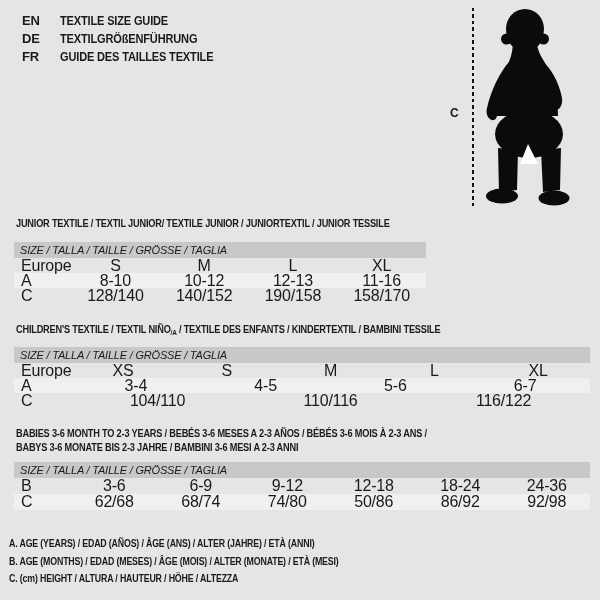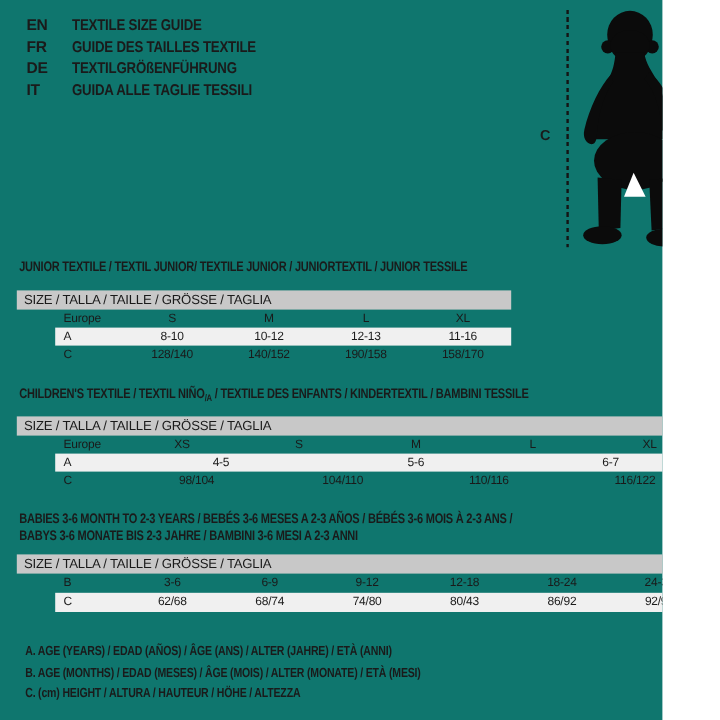--- a/index.html
+++ b/index.html
@@ -1,20 +1,20 @@
 <!DOCTYPE html>
 <html><head>
 <meta charset="utf-8">
 <style>
   html, body { margin: 0; padding: 0; background: #ffffff; }
   .canvas {
     position: relative;
-    width: 552px;
+    width: 600px;
     height: 600px;
-    background: #0f766e;
+    background: #e5e5e5;
     font-family: "Liberation Sans", sans-serif;
     color: #1a1a1a;
     overflow: hidden;
   }
 
   
   .lang-block { position: absolute; left: 22px; top: 12px; }
   .lang-row { display: flex; height: 18px; line-height: 18px; }
   .lang-code {
     width: 38px; font-weight: bold; font-size: 13px;
@@ -49,57 +49,54 @@
     font-size: 8px; vertical-align: -2px;
   }
 
   
   .size-table { position: absolute; left: 14px; }
   .size-bar {
     height: 16px; line-height: 16px;
     background: #c8c8c8;
     font-size: 11px; letter-spacing: -0.2px;
     padding-left: 6px;
-  }
-  .trow { display: flex; height: 15px; line-height: 15.5px; font-size: 10px; margin-left: 32px; }
+    font-style: italic;
+  }
+  .trow { display: flex; height: 15px; line-height: 15.5px; font-size: 16px; }
   .trow.alt { background: #f0f0f0; }
   .trow.tall { height: 16px; line-height: 16.5px; }
   .tlabel { width: 57px; padding-left: 7px; letter-spacing: -0.2px; box-sizing: border-box; }
   .tcell { flex: 1 1 0; text-align: center; letter-spacing: -0.2px; }
 
   
-  .notes-block { position: absolute; left: 21px; top: 535px; }
+  .notes-block { position: absolute; left: 9px; top: 535px; }
   .note-line {
     display: block; height: 17.5px; line-height: 17.5px;
     font-weight: bold; font-size: 11px; white-space: nowrap;
     letter-spacing: -0.2px;
     transform: scaleX(0.8); transform-origin: 0 50%;
   }
 </style>
 </head>
 <body>
 
 <div class="canvas">
 
   <div class="lang-block">
     <div class="lang-row">
       <span class="lang-code">EN</span>
       <span class="lang-label">TEXTILE SIZE GUIDE</span>
     </div>
     <div class="lang-row">
+      <span class="lang-code">DE</span>
+      <span class="lang-label">TEXTILGRÖßENFÜHRUNG</span>
+    </div>
+    <div class="lang-row">
       <span class="lang-code">FR</span>
       <span class="lang-label">GUIDE DES TAILLES TEXTILE</span>
-    </div>
-    <div class="lang-row">
-      <span class="lang-code">DE</span>
-      <span class="lang-label">TEXTILGRÖßENFÜHRUNG</span>
-    </div>
-    <div class="lang-row">
-      <span class="lang-code">IT</span>
-      <span class="lang-label">GUIDA ALLE TAGLIE TESSILI</span>
     </div>
   </div>
 
   <div class="measure-line"></div>
   <div class="measure-label">C</div>
   <svg class="baby-svg" width="90" height="200" viewBox="0 0 90 200" fill="#0b0b0b">
     <ellipse cx="42" cy="21" rx="19" ry="20"></ellipse>
     <circle cx="23.5" cy="31" r="5.5"></circle>
     <circle cx="60.5" cy="31" r="5.5"></circle>
     <ellipse cx="42" cy="30" rx="16.5" ry="13"></ellipse>
@@ -146,27 +143,27 @@
     <div class="trow">
       <span class="tlabel">Europe</span>
       <span class="tcell">XS</span>
       <span class="tcell">S</span>
       <span class="tcell">M</span>
       <span class="tcell">L</span>
       <span class="tcell">XL</span>
     </div>
     <div class="trow alt">
       <span class="tlabel">A</span>
+      <span class="tcell">3-4</span>
       <span class="tcell">4-5</span>
       <span class="tcell">5-6</span>
       <span class="tcell">6-7</span>
     </div>
     <div class="trow">
       <span class="tlabel">C</span>
-      <span class="tcell">98/104</span>
       <span class="tcell">104/110</span>
       <span class="tcell">110/116</span>
       <span class="tcell">116/122</span>
     </div>
   </div>
 
   <div class="sec-heading" style="top:426px">
     <span style="display:block">BABIES 3-6 MONTH TO 2-3 YEARS / BEBÉS 3-6 MESES A 2-3 AÑOS / BÉBÉS 3-6 MOIS À 2-3 ANS /</span>
     <span style="display:block">BABYS 3-6 MONATE BIS 2-3 JAHRE / BAMBINI 3-6 MESI A 2-3 ANNI</span>
   </div>
@@ -179,21 +176,21 @@
       <span class="tcell">9-12</span>
       <span class="tcell">12-18</span>
       <span class="tcell">18-24</span>
       <span class="tcell">24-36</span>
     </div>
     <div class="trow tall alt">
       <span class="tlabel">C</span>
       <span class="tcell">62/68</span>
       <span class="tcell">68/74</span>
       <span class="tcell">74/80</span>
-      <span class="tcell">80/43</span>
+      <span class="tcell">50/86</span>
       <span class="tcell">86/92</span>
       <span class="tcell">92/98</span>
     </div>
   </div>
 
   <div class="notes-block">
     <span class="note-line">A. AGE (YEARS) / EDAD (AÑOS) / ÂGE (ANS) / ALTER (JAHRE) / ETÀ (ANNI)</span>
     <span class="note-line">B. AGE (MONTHS) / EDAD (MESES) / ÂGE (MOIS) / ALTER (MONATE) / ETÀ (MESI)</span>
     <span class="note-line">C. (cm) HEIGHT / ALTURA / HAUTEUR / HÖHE / ALTEZZA</span>
   </div>

